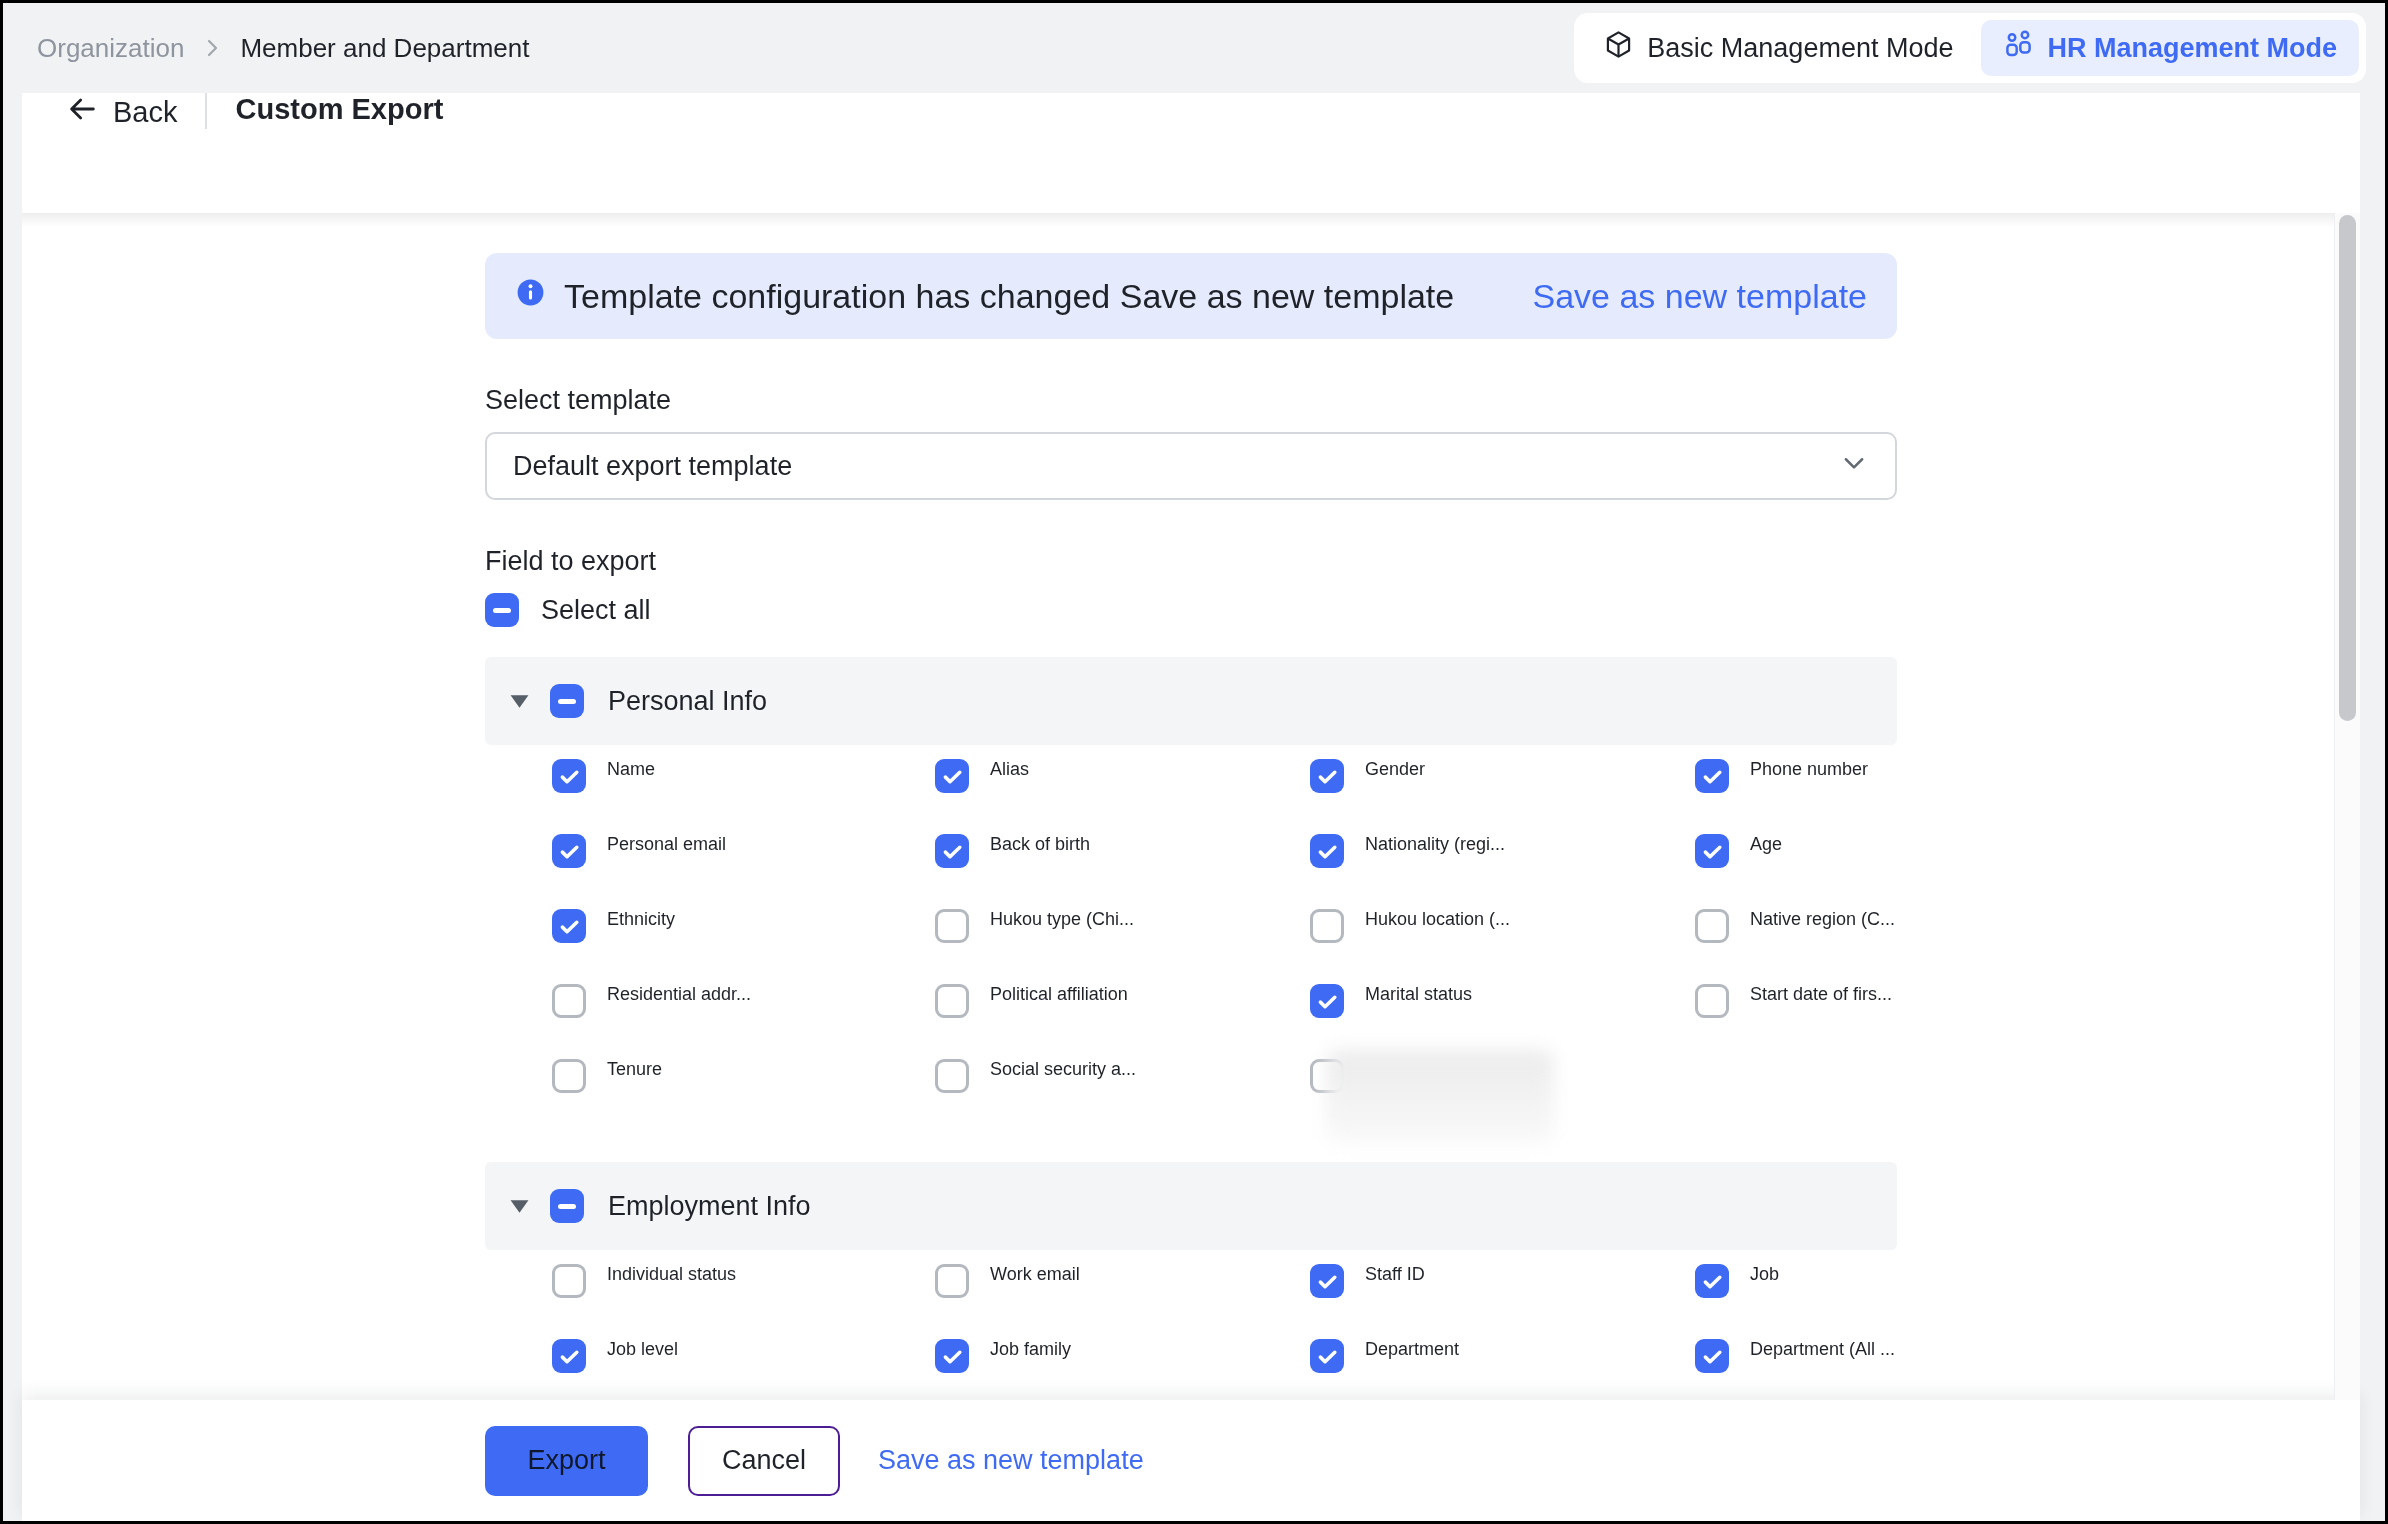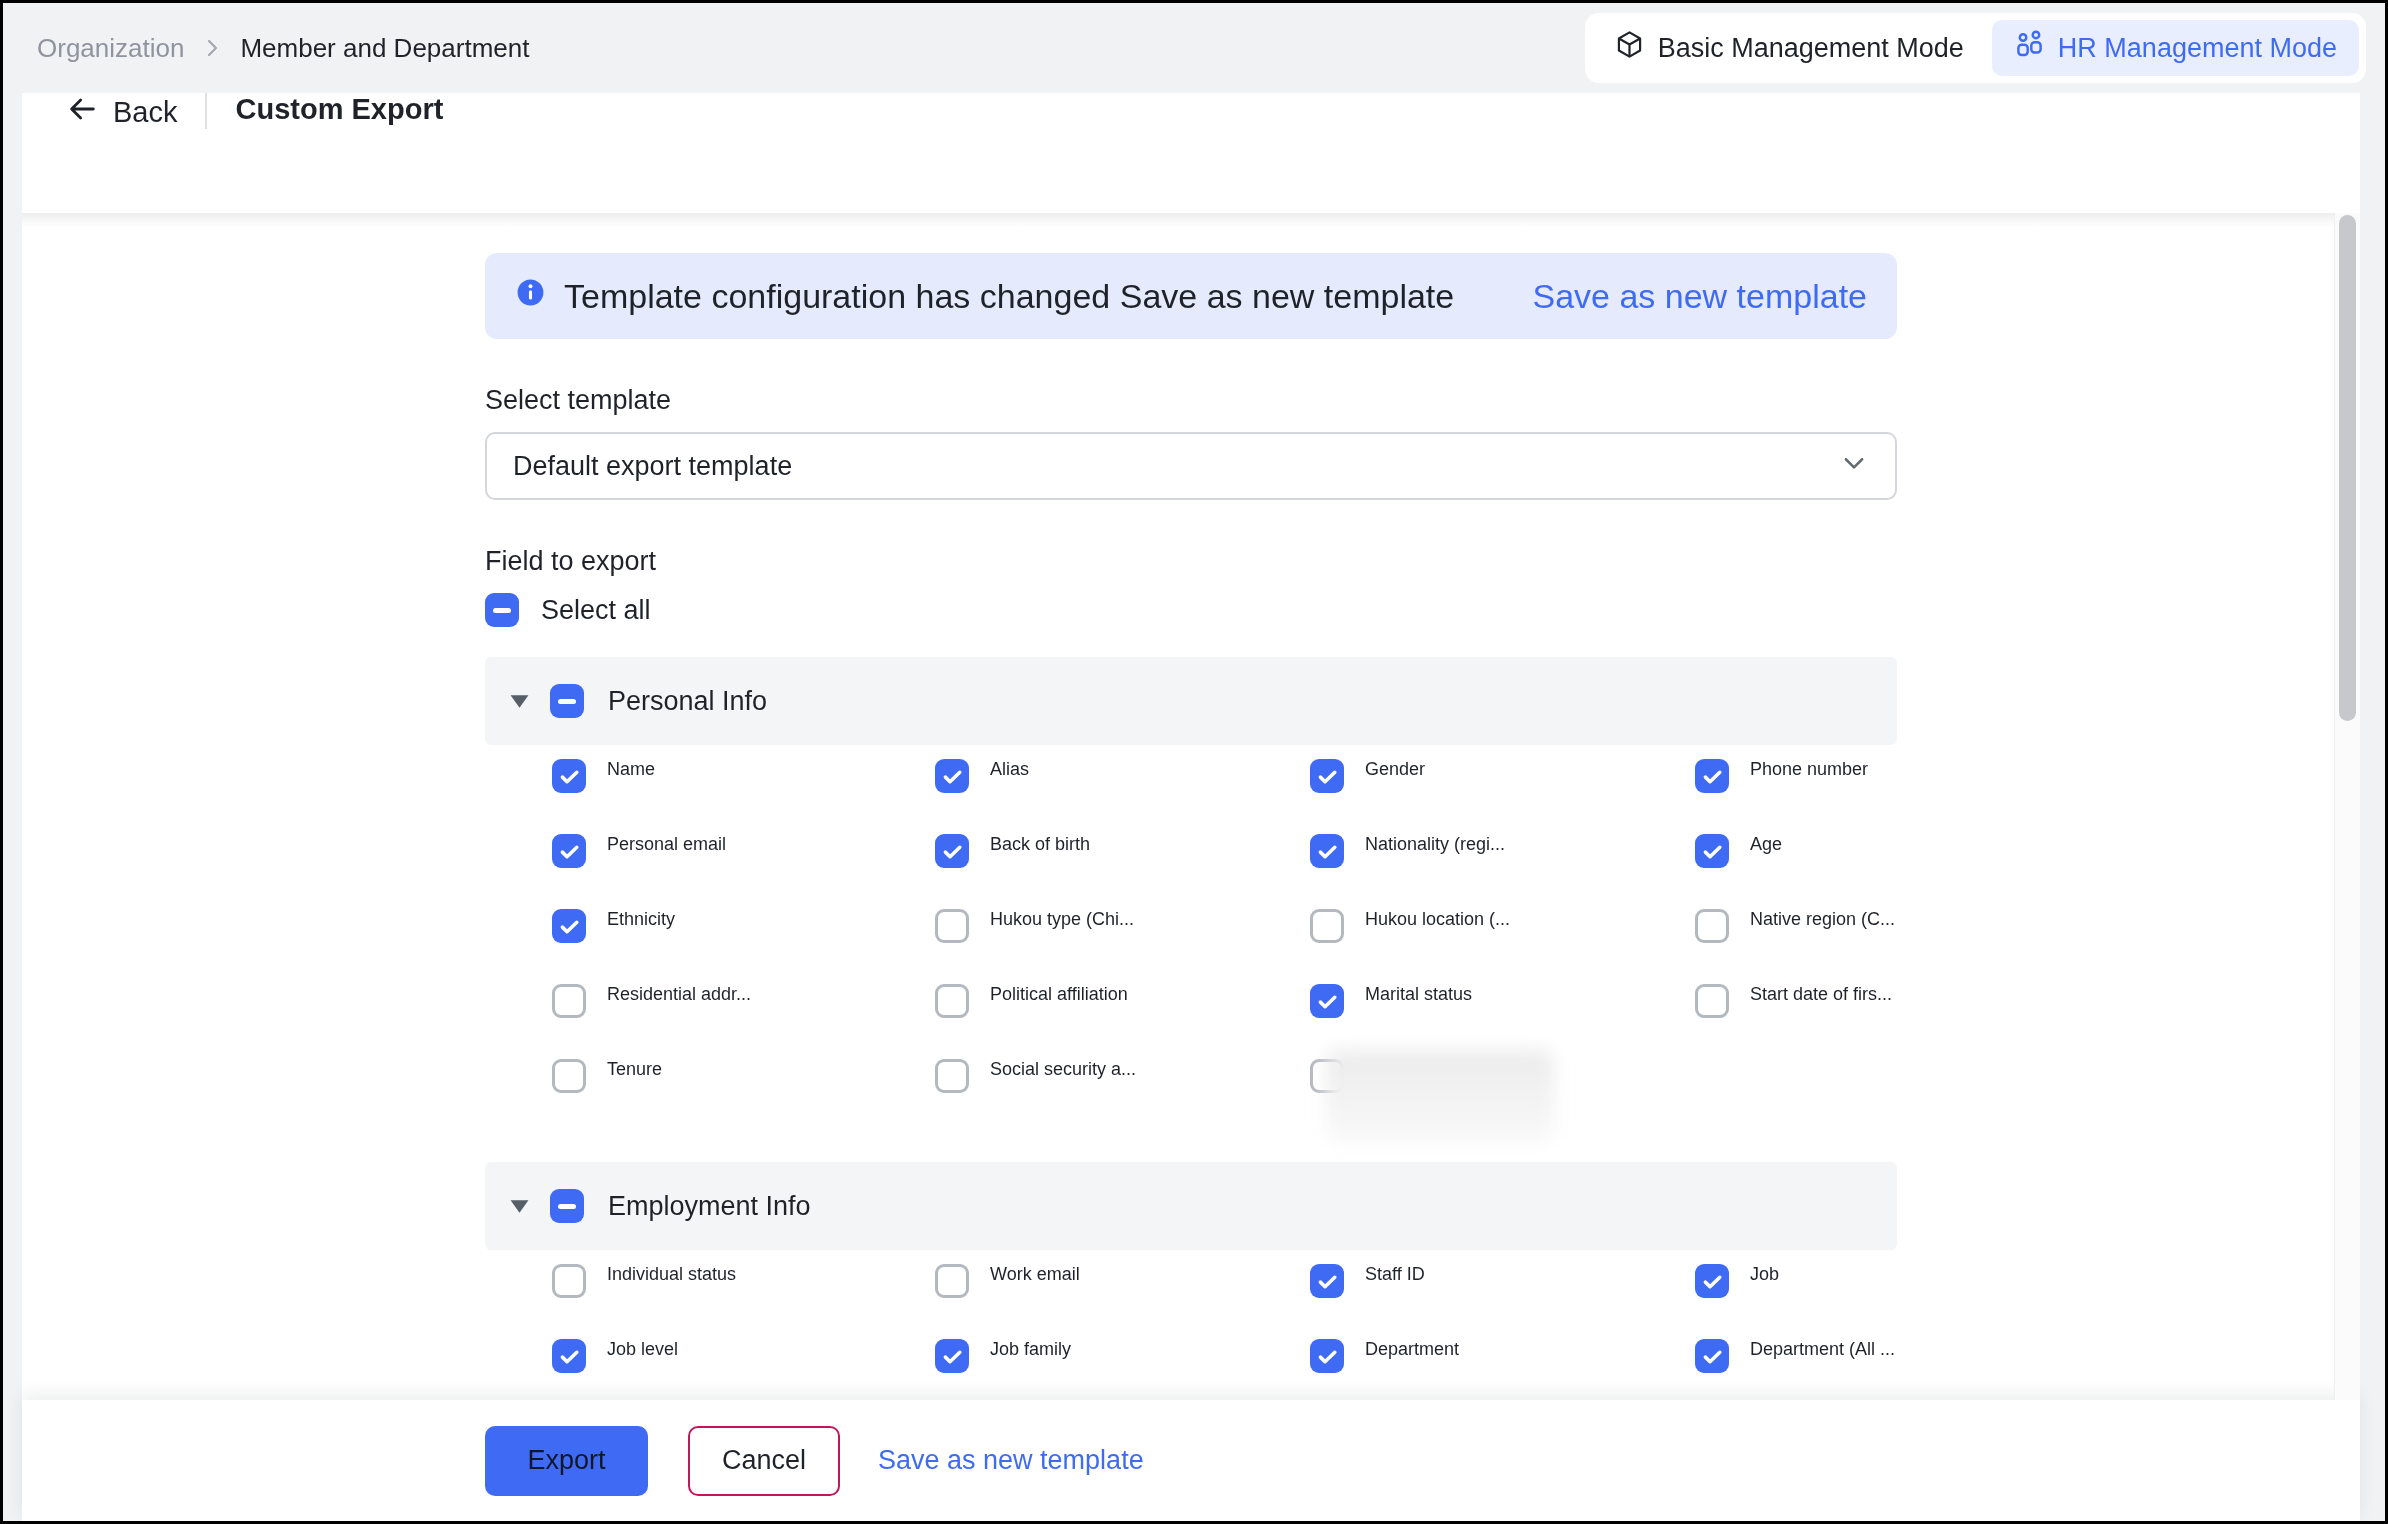--- a/index.html
+++ b/index.html
@@ -20,21 +20,21 @@
     overflow:hidden;
   }
   
   .topbar{height:90px;display:flex;align-items:center;padding:0 19px 0 34px;}
   .crumbs{display:flex;align-items:center;gap:16px;font-size:26px;}
   .crumb-root{color:var(--muted);}
   .crumb-sep{display:flex;align-items:center;}
   .crumb-current{color:var(--text);}
   .mode-pill{margin-left:auto;background:#fff;border-radius:14px;padding:7px;display:flex;align-items:center;gap:6px;}
   .mode-seg{display:flex;align-items:center;gap:13px;height:56px;padding:0 22px;border-radius:10px;font-size:27px;cursor:pointer;white-space:nowrap;}
-  .mode-seg.active{background:#e8eefd;color:var(--accent);font-weight:400;}
+  .mode-seg.active{background:#e8eefd;color:var(--accent);font-weight:700;}
   
   .panel{position:absolute;left:19px;right:25px;top:90px;bottom:0;background:#fff;display:flex;flex-direction:column;}
   .toolbar{height:120px;flex:none;display:flex;align-items:flex-start;padding:0 44px;background:#fff;position:relative;z-index:3;}
   .back{display:flex;align-items:center;gap:15px;font-size:29px;cursor:pointer;}
   .tool-divider{width:2px;height:36px;background:#dee0e3;margin:0 28px;}
   .page-title{font-size:29px;font-weight:600;}
   .scrollarea{flex:1;overflow:hidden;position:relative;}
   .scroll-shadow{position:absolute;top:0;left:0;right:0;height:14px;background:linear-gradient(rgba(31,35,41,.08),rgba(31,35,41,0));pointer-events:none;z-index:2;}
   .content{width:1412px;margin:0 auto;}
   .scrollarea .content{padding-top:40px;}
@@ -58,21 +58,21 @@
   .group-header .cb{margin-left:20px;cursor:pointer;}
   .group-name{font-size:27px;margin-left:24px;}
   .grid{display:grid;grid-template-columns:383px 375px 385px 1fr;padding:14px 0 14px 67px;}
   .cell{height:75px;display:flex;align-items:flex-start;gap:21px;font-size:18px;position:relative;white-space:nowrap;cursor:pointer;}
   .blur-patch{position:absolute;left:16px;top:-9px;width:228px;height:93px;border-radius:12px;background:linear-gradient(180deg,#ebebec,#f9f9f9);filter:blur(9px);}
   
   .footer{height:121px;flex:none;background:#fff;box-shadow:0 -6px 16px rgba(31,35,41,.08);display:flex;align-items:center;position:relative;z-index:3;}
   .footer .content{display:flex;align-items:center;}
   .btn{height:70px;border-radius:10px;display:flex;align-items:center;justify-content:center;font-size:27px;cursor:pointer;}
   .btn-primary{width:163px;background:var(--accent);color:#0f172a;}
-  .btn-secondary{width:152px;background:#fff;border:2px solid #be185d;margin-left:40px;color:var(--text);}
+  .btn-secondary{width:152px;background:#fff;border:2px solid #4c1d95;margin-left:40px;color:var(--text);}
   .footer-link{color:var(--accent);font-size:27px;margin-left:38px;cursor:pointer;}
   
   .sb-track{position:absolute;right:0;top:120px;bottom:121px;width:26px;background:#fbfbfc;border-left:1px solid #edeff1;z-index:4;}
   .sb-thumb{position:absolute;left:4px;top:2px;width:17px;height:506px;background:#c6c8cb;border-radius:9px;cursor:pointer;}
 </style>
 </head>
 <body>
 
 <div class="topbar">
   <div class="crumbs">

